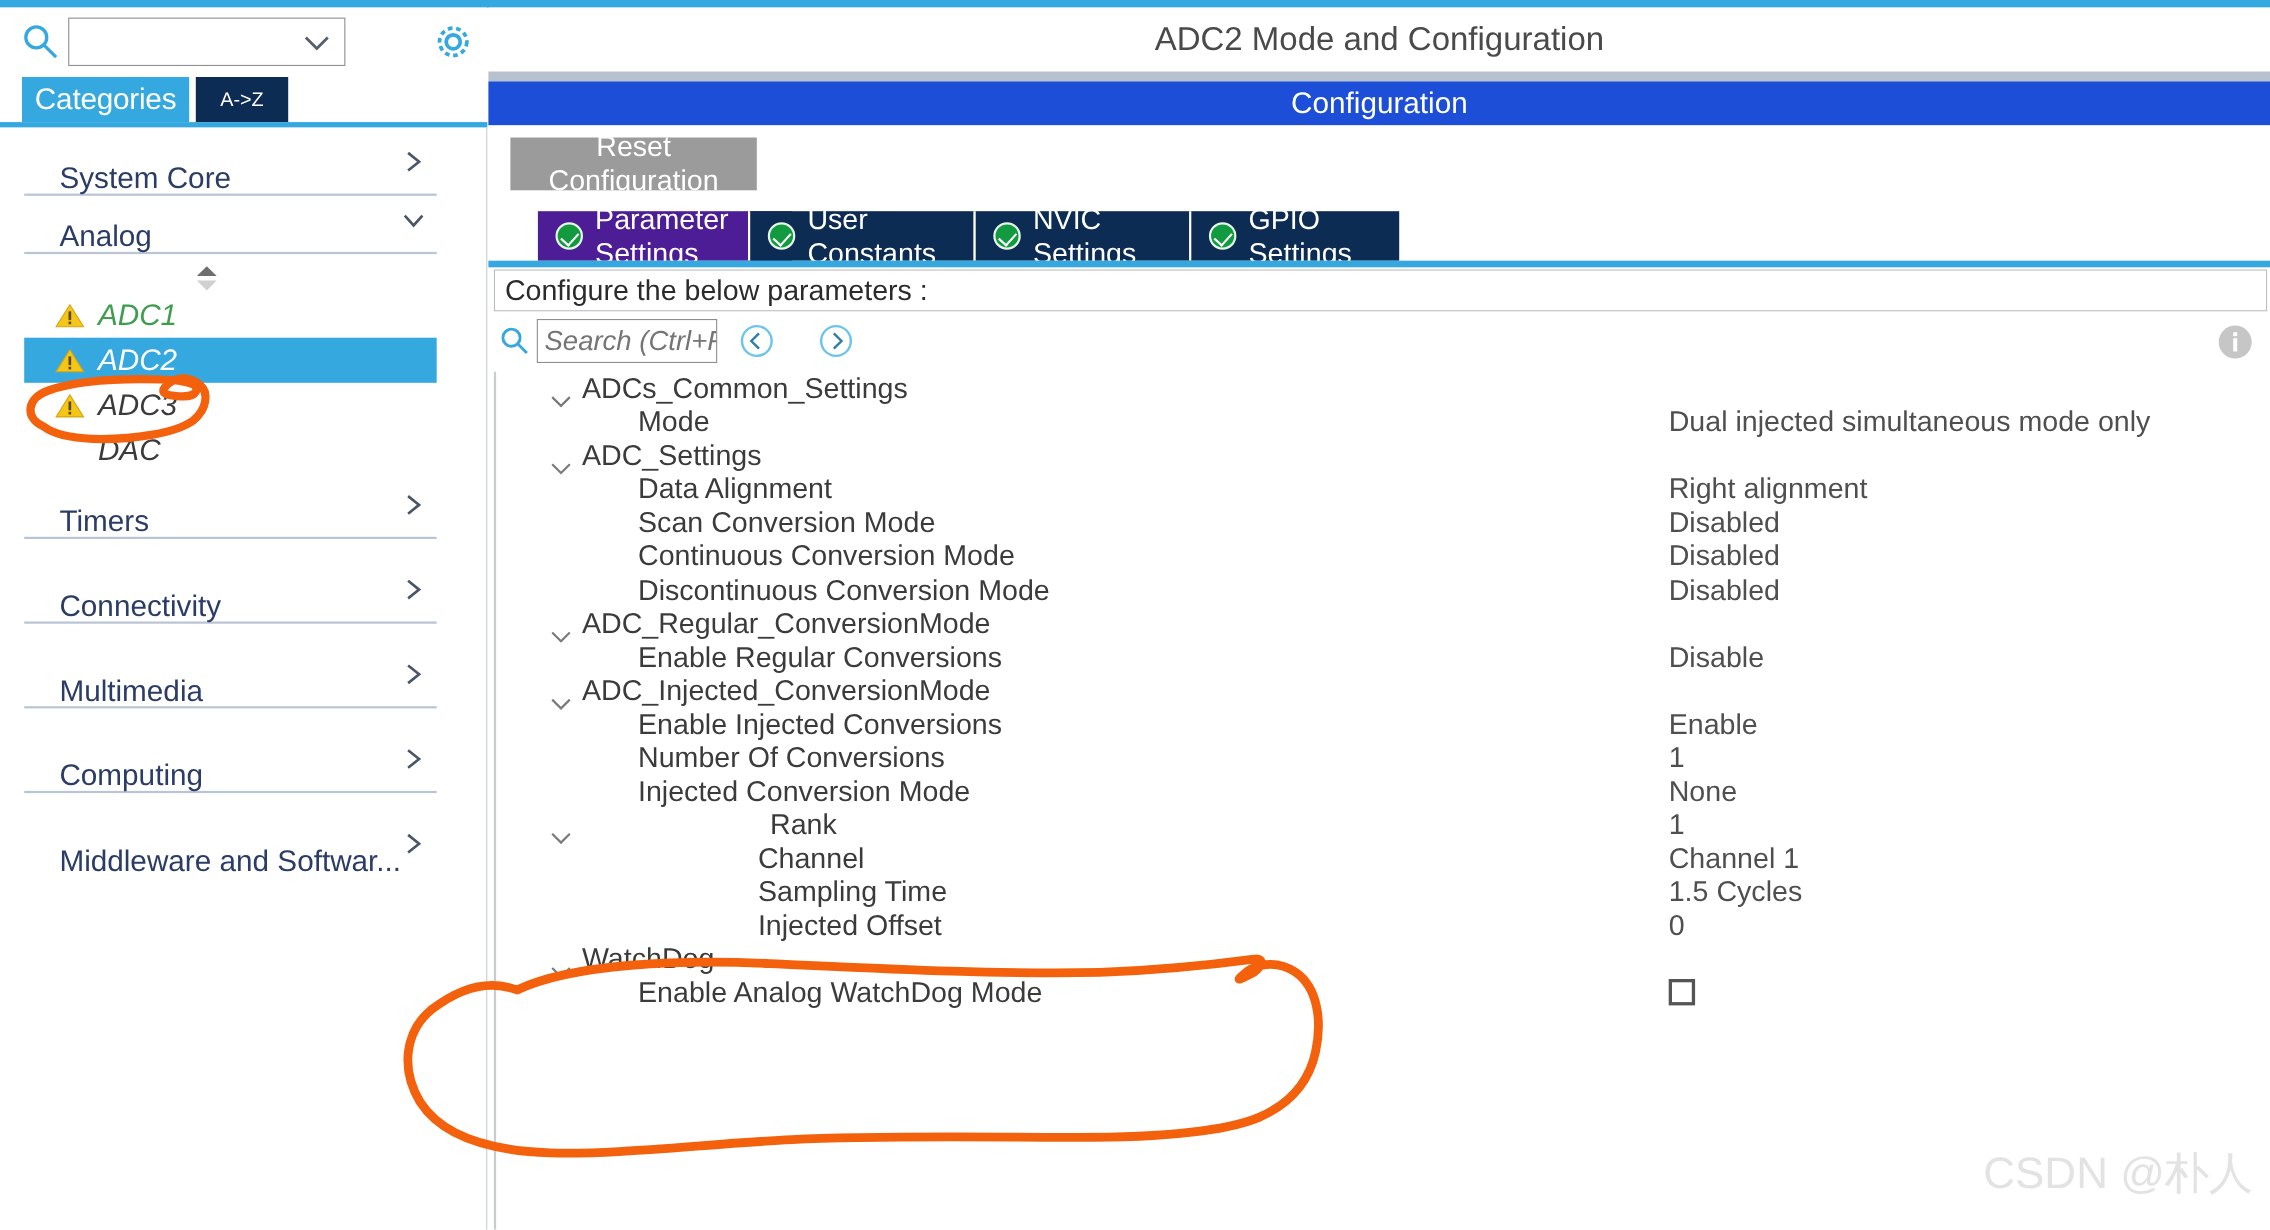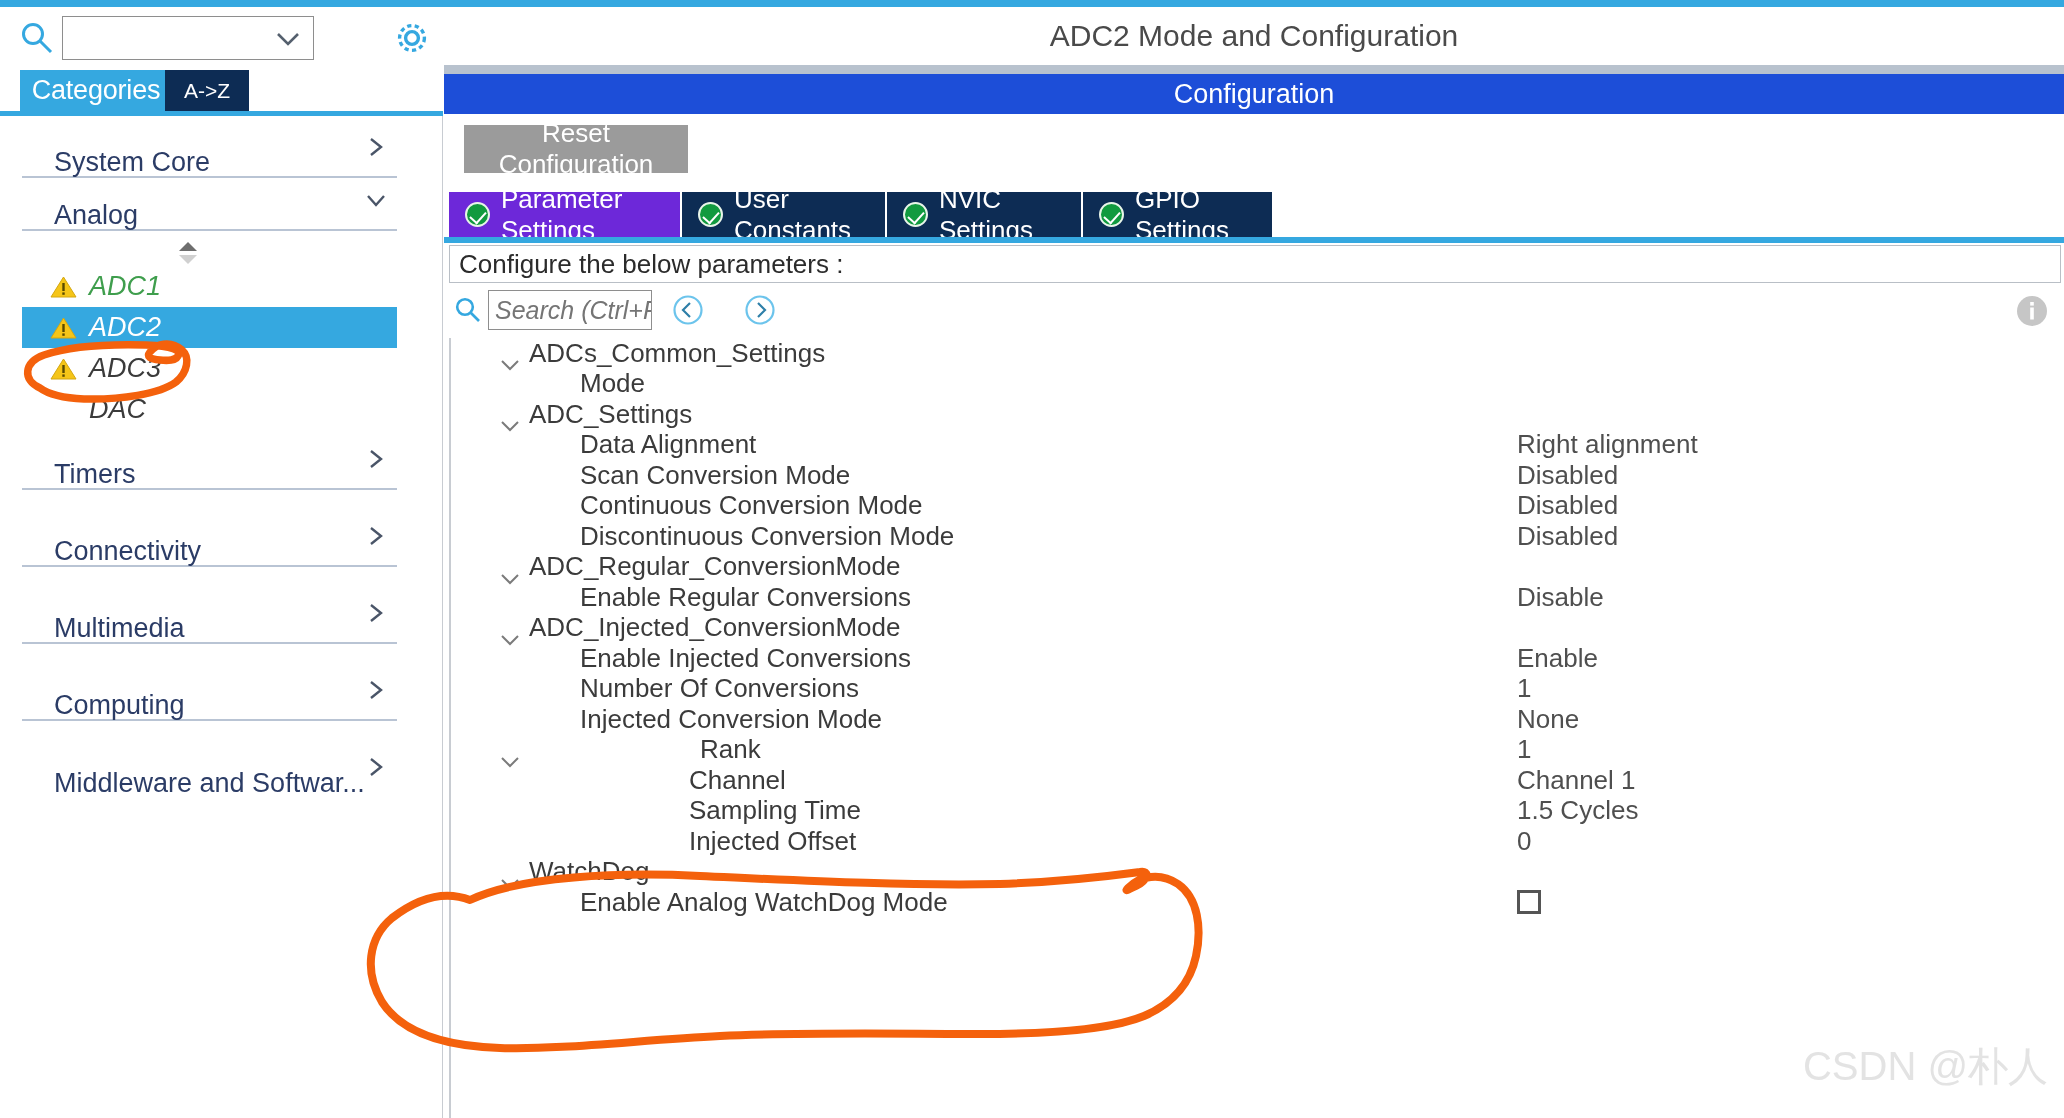--- a/index.html
+++ b/index.html
@@ -27,22 +27,22 @@
   .gear-icon { position:absolute; left:393px; top:12px; width:38px; height:38px; }
 
   .tabs-row { position:absolute; left:0; top:63px; width:443px; height:41px; }
   .tab-categories {
     position:absolute; left:20px; top:0; width:152px; height:41px;
     background:#35a8e0; color:#ffffff; font-size:27px;
     display:flex; align-items:center; justify-content:center;
     letter-spacing:-0.2px;
   }
   .tab-az {
-    position:absolute; left:165px; top:0; width:84px; height:41px;
-    background:#0d2c54; color:#ffffff; font-size:21px;
+    position:absolute; left:178px; top:0; width:84px; height:41px;
+    background:#0d2c54; color:#ffffff; font-size:18px;
     display:flex; align-items:center; justify-content:center;
   }
   .tabs-underline { position:absolute; left:0; top:104px; width:443px; height:5px; background:#35a8e0; }
 
   .tree-area {
     position:absolute; left:0; top:109px; width:443px; height:1002px;
     background:#ffffff; border-right:1px solid #c8ccd2;
   }
   .cat-group { position:absolute; left:22px; width:375px; }
   .cat-header {
@@ -85,21 +85,21 @@
     display:flex; align-items:center; justify-content:center;
     border:none; cursor:pointer; font-family:inherit;
   }
 
   .tabbar { position:absolute; left:0; top:78px; width:1620px; height:45px; }
   .ptab {
     position:absolute; top:0; height:45px; background:#0d2c54; color:#ffffff;
     display:flex; align-items:center; font-size:26px; padding:0 16px;
     border-left:2px solid #ffffff;
   }
-  .ptab.active { background:#6d28d9; border-left:none; }
+  .ptab.active { background:#4c1d95; border-left:none;margin-left:40px; }
   .ok-badge {
     width:25px; height:25px; border-radius:50%;
     background:#119a3f; border:2px solid #e8f5e9; margin-right:11px;
     flex:0 0 auto; position:relative;
   }
   .ok-badge::after {
     content:""; position:absolute; left:6px; top:4px;
     width:8px; height:13px; border:solid #ffffff;
     border-width:0 2.5px 2.5px 0; transform:rotate(42deg);
   }
@@ -391,20 +391,21 @@
           <span class="grp-chevron">
             <svg viewBox="0 0 22 13" width="22" height="13">
                 <polyline points="3,3 11,11 19,3" fill="none" stroke="#7b7b7b" stroke-width="2"></polyline>
               </svg>
           </span>
           <span class="pname">ADCs_Common_Settings</span>
         </div>
 
         <div class="prow l1">
           <span class="pname">Mode</span>
+          <span class="pval">Dual injected simultaneous mode only</span>
         </div>
 
         <div class="prow group">
           <span class="grp-chevron">
             <svg viewBox="0 0 22 13" width="22" height="13">
                 <polyline points="3,3 11,11 19,3" fill="none" stroke="#7b7b7b" stroke-width="2"></polyline>
               </svg>
           </span>
           <span class="pname">ADC_Settings</span>
         </div>

